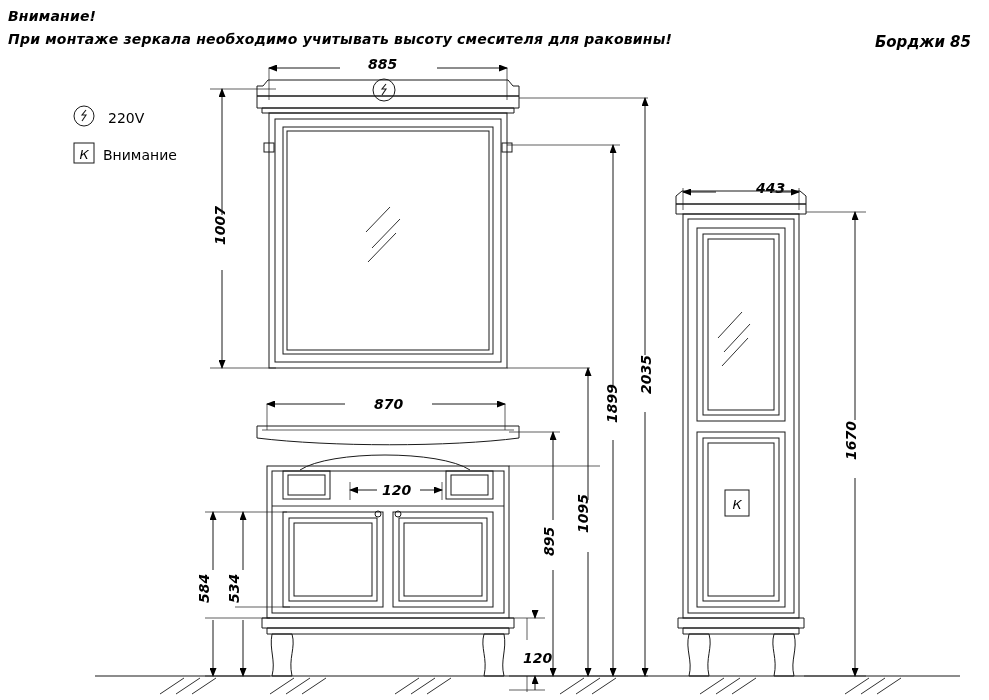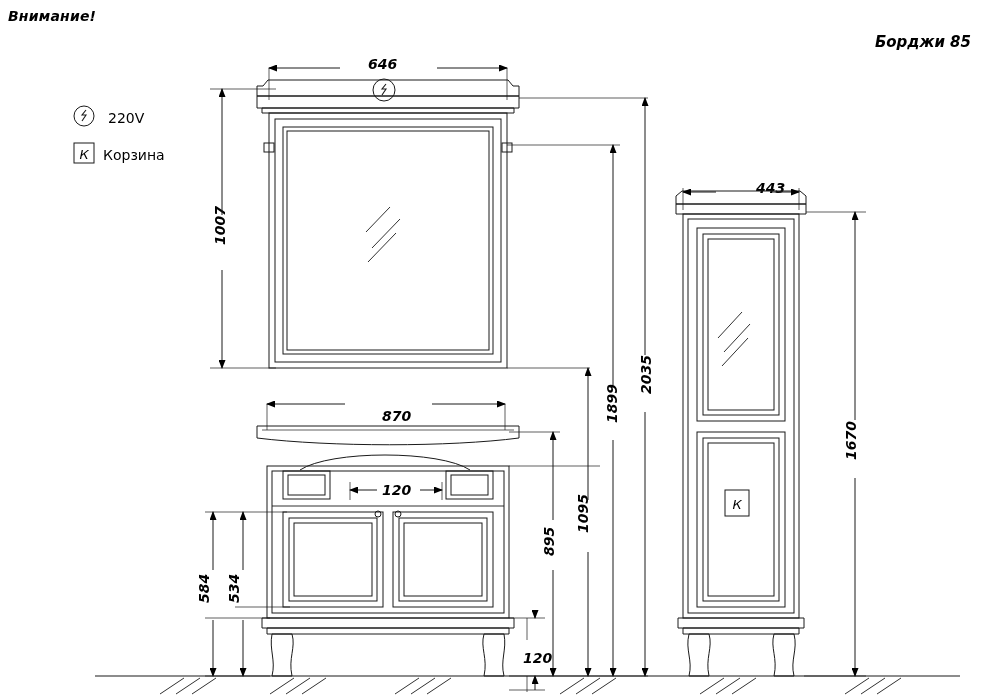--- a/index.html
+++ b/index.html
@@ -34,27 +34,28 @@
   .dim.rot{transform:rotate(-90deg);transform-origin:left top;}
 
   svg{position:absolute;left:0;top:0;}
 </style>
 </head>
 <body>
 
 <div class="root">
 
   <div class="warn warn1">Внимание!</div>
+  <div class="warn warn2">При монтаже зеркала необходимо учитывать высоту смесителя для раковины!</div>
   <div class="model">Борджи 85</div>
 
   <div class="legend-txt" style="left:108px;top:110px;">220V</div>
-  <div class="legend-txt" style="left:103px;top:147px;">Корзина</div>
-
-  <div class="dim" style="left:368px;top:56px;">646</div>
-  <div class="dim" style="left:382px;top:396px;margin-top:12px;">870</div>
+  <div class="legend-txt" style="left:103px;top:147px;">Внимание</div>
+
+  <div class="dim" style="left:368px;top:56px;">885</div>
+  <div class="dim" style="left:374px;top:396px;">870</div>
   <div class="dim" style="left:382px;top:482px;">120</div>
   <div class="dim" style="left:756px;top:180px;">443</div>
 
   <div class="dim rot" style="left:212px;top:245px;">1007</div>
   <div class="dim rot" style="left:638px;top:394px;">2035</div>
   <div class="dim rot" style="left:604px;top:423px;">1899</div>
   <div class="dim rot" style="left:575px;top:533px;">1095</div>
   <div class="dim rot" style="left:541px;top:556px;">895</div>
   <div class="dim rot" style="left:196px;top:603px;">584</div>
   <div class="dim rot" style="left:226px;top:603px;">534</div>

